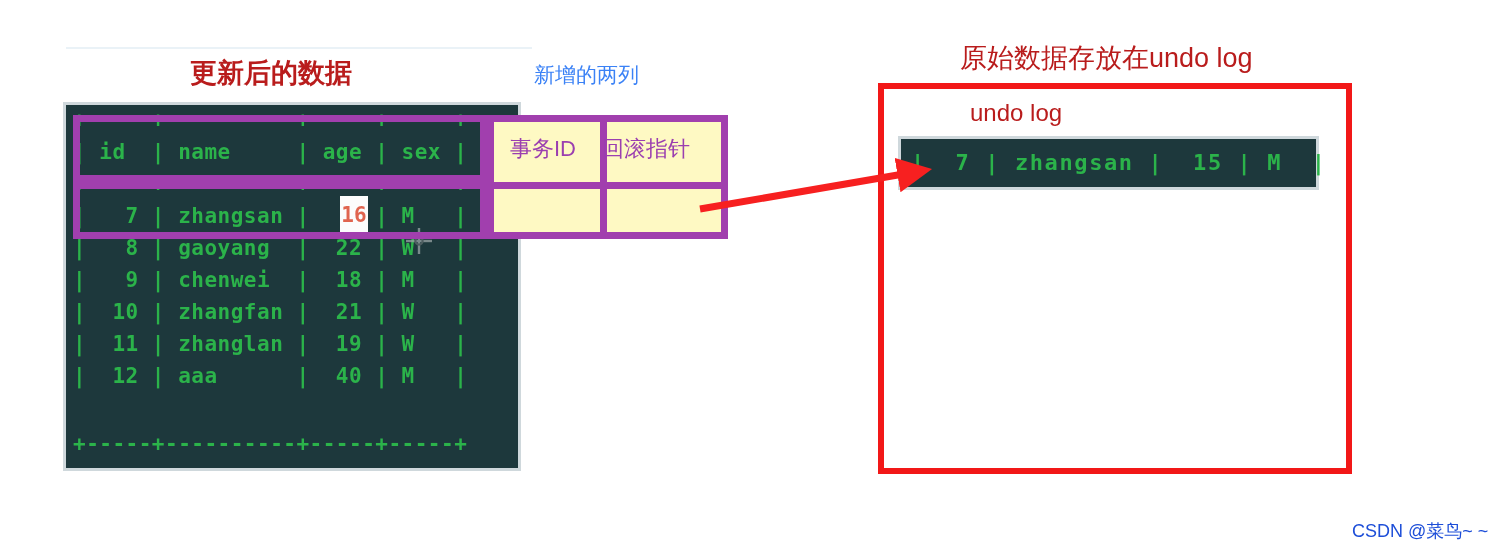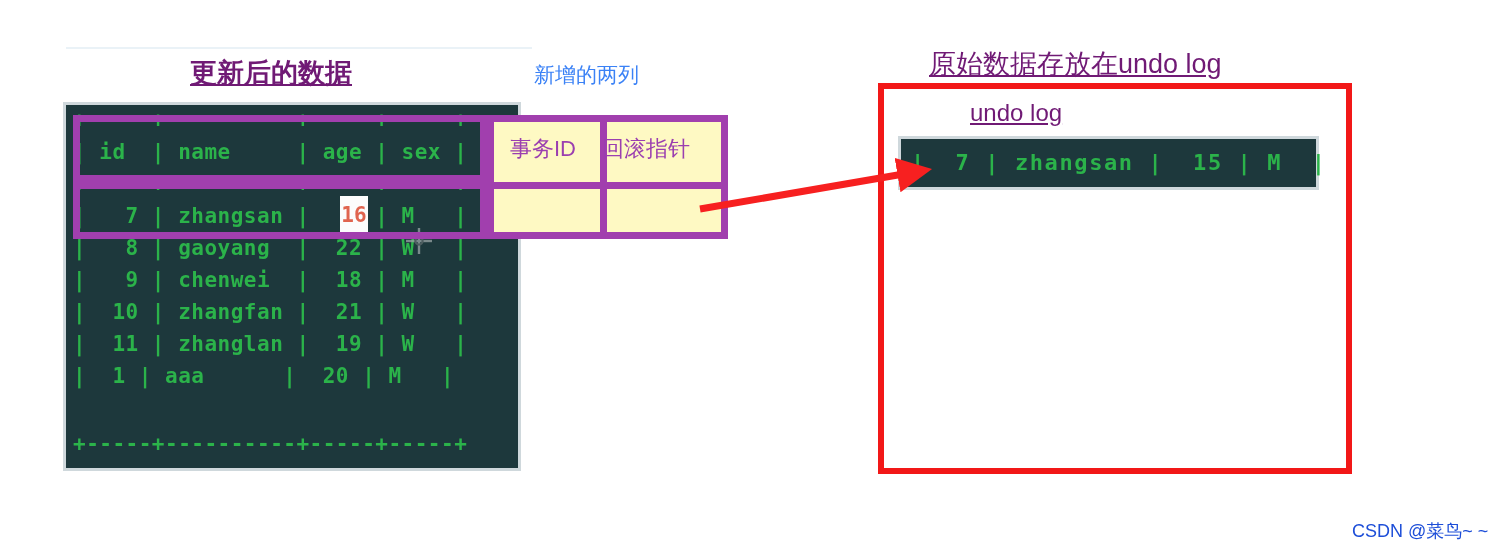--- a/index.html
+++ b/index.html
@@ -28,26 +28,26 @@
     background: #eaf2f7;
   }
 
   
   .caption {
     position: absolute;
     white-space: nowrap;
     font-weight: 700;
     line-height: 1;
   }
-  .caption-red   { color: #701a75; text-decoration: underline; }
+  .caption-red   { color: #b91c1c; }
   .caption-purple{ color: #3b82f6; font-weight: 500; }
 
   #cap-updated    { left: 190px; top: 60px;  font-size: 27px; }
   #cap-newcols    { left: 534px; top: 64px;  font-size: 21px; }
-  #cap-undotitle  { left: 929px; top: 45px;  font-size: 27px; font-weight: 500; margin-top: 6px; }
+  #cap-undotitle  { left: 960px; top: 45px;  font-size: 27px; font-weight: 500; }
   #cap-undolabel  { left: 970px; top: 101px; font-size: 24px; font-weight: 500; }
 
   
   .terminal {
     position: absolute;
     background: #1d383c;
     box-shadow: 0 0 0 3px #cfd8dc;
   }
   #term-main {
     left: 66px;
@@ -205,21 +205,21 @@
 
   <div class="terminal" id="term-main">
     <div class="term-line" style="top:0px">+-----+----------+-----+-----+</div>
     <div class="term-line" style="top:32px">| id  | name     | age | sex |</div>
     <div class="term-line" style="top:64px">+-----+----------+-----+-----+</div>
     <div class="term-line" style="top:96px">|   7 | zhangsan |     | M   |</div>
     <div class="term-line" style="top:128px">|   8 | gaoyang  |  22 | W   |</div>
     <div class="term-line" style="top:160px">|   9 | chenwei  |  18 | M   |</div>
     <div class="term-line" style="top:192px">|  10 | zhangfan |  21 | W   |</div>
     <div class="term-line" style="top:224px">|  11 | zhanglan |  19 | W   |</div>
-    <div class="term-line" style="top:256px">|  1 | aaa      |  20 | M   |</div>
+    <div class="term-line" style="top:256px">|  12 | aaa      |  40 | M   |</div>
     <div class="term-line" style="top:324px">+-----+----------+-----+-----+</div>
   </div>
 
   <div class="edit-cell">16</div>
 
   <div class="cursor-move">
     <svg viewBox="0 0 30 30" width="30" height="30">
       <g stroke="#9aa4a6" stroke-width="2.4" fill="none">
         <line x1="15" y1="2" x2="15" y2="28"></line>
         <line x1="2" y1="15" x2="28" y2="15"></line>

